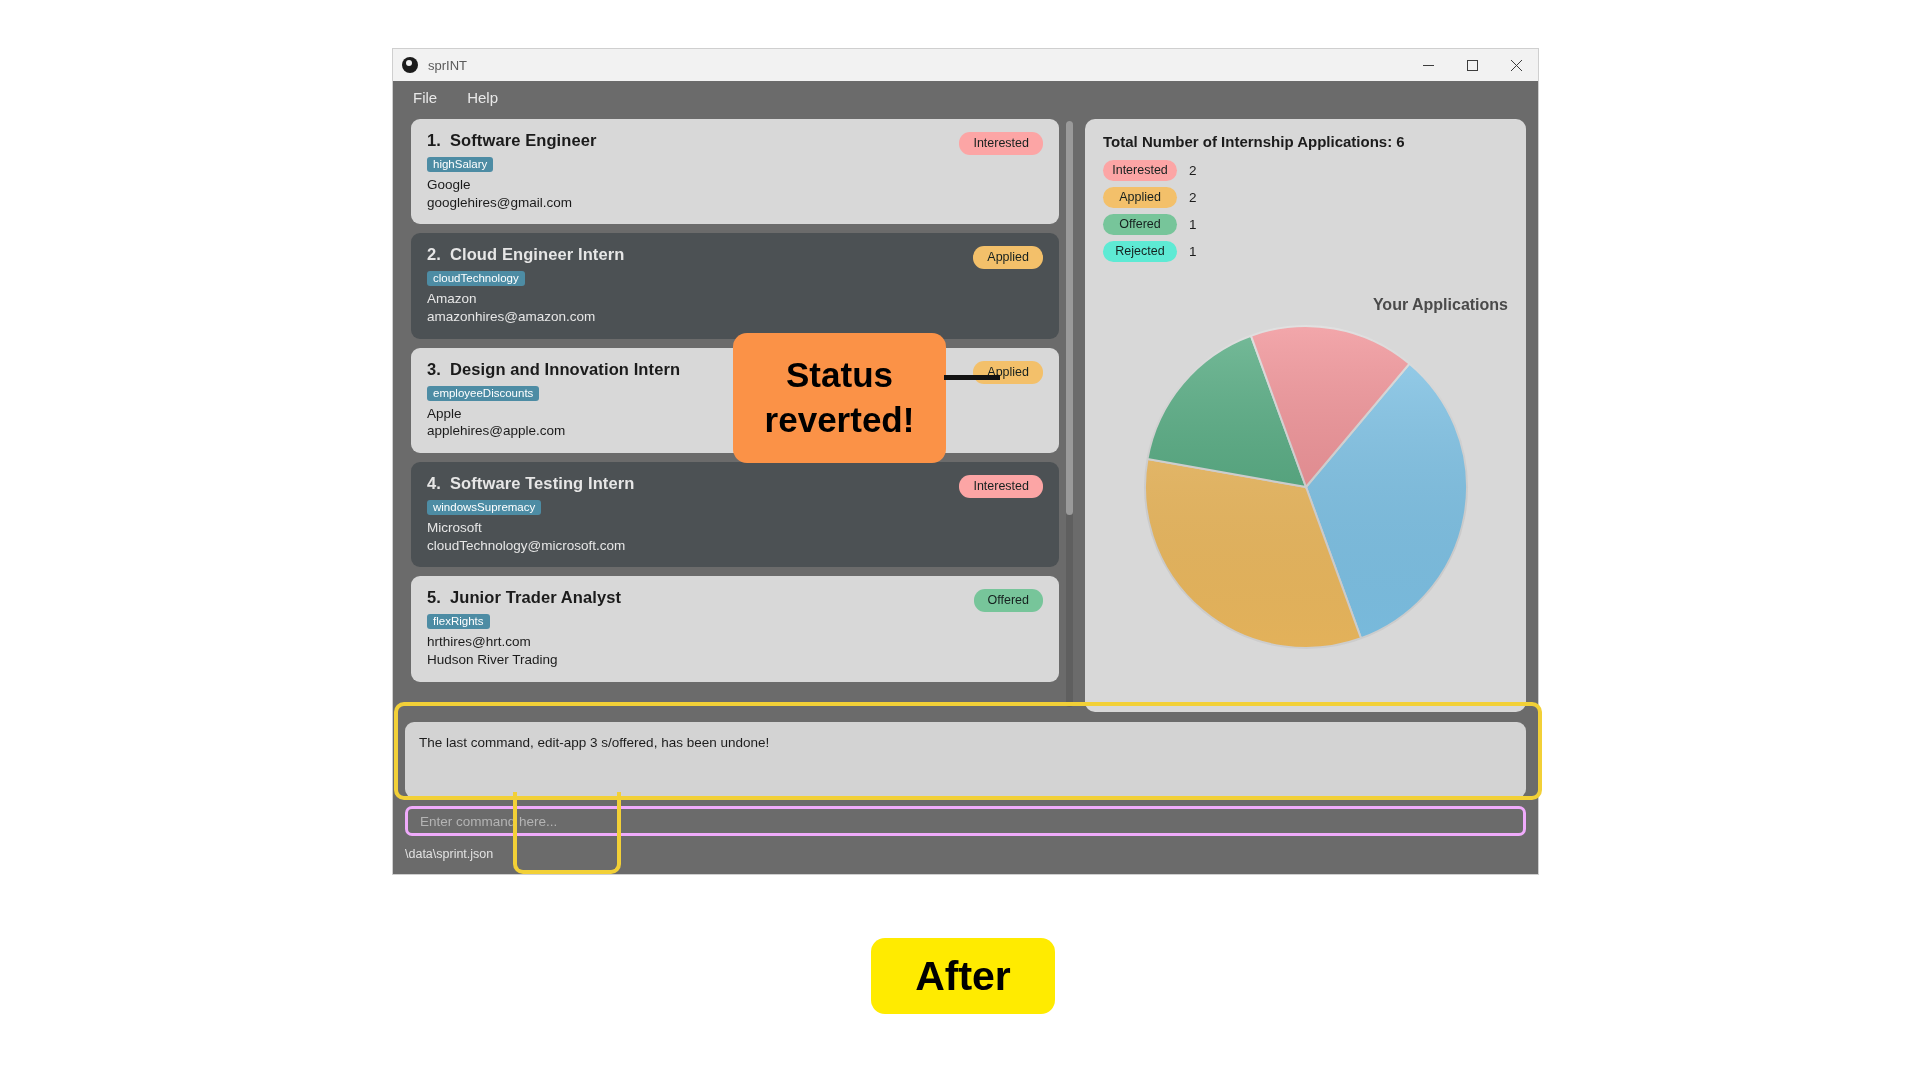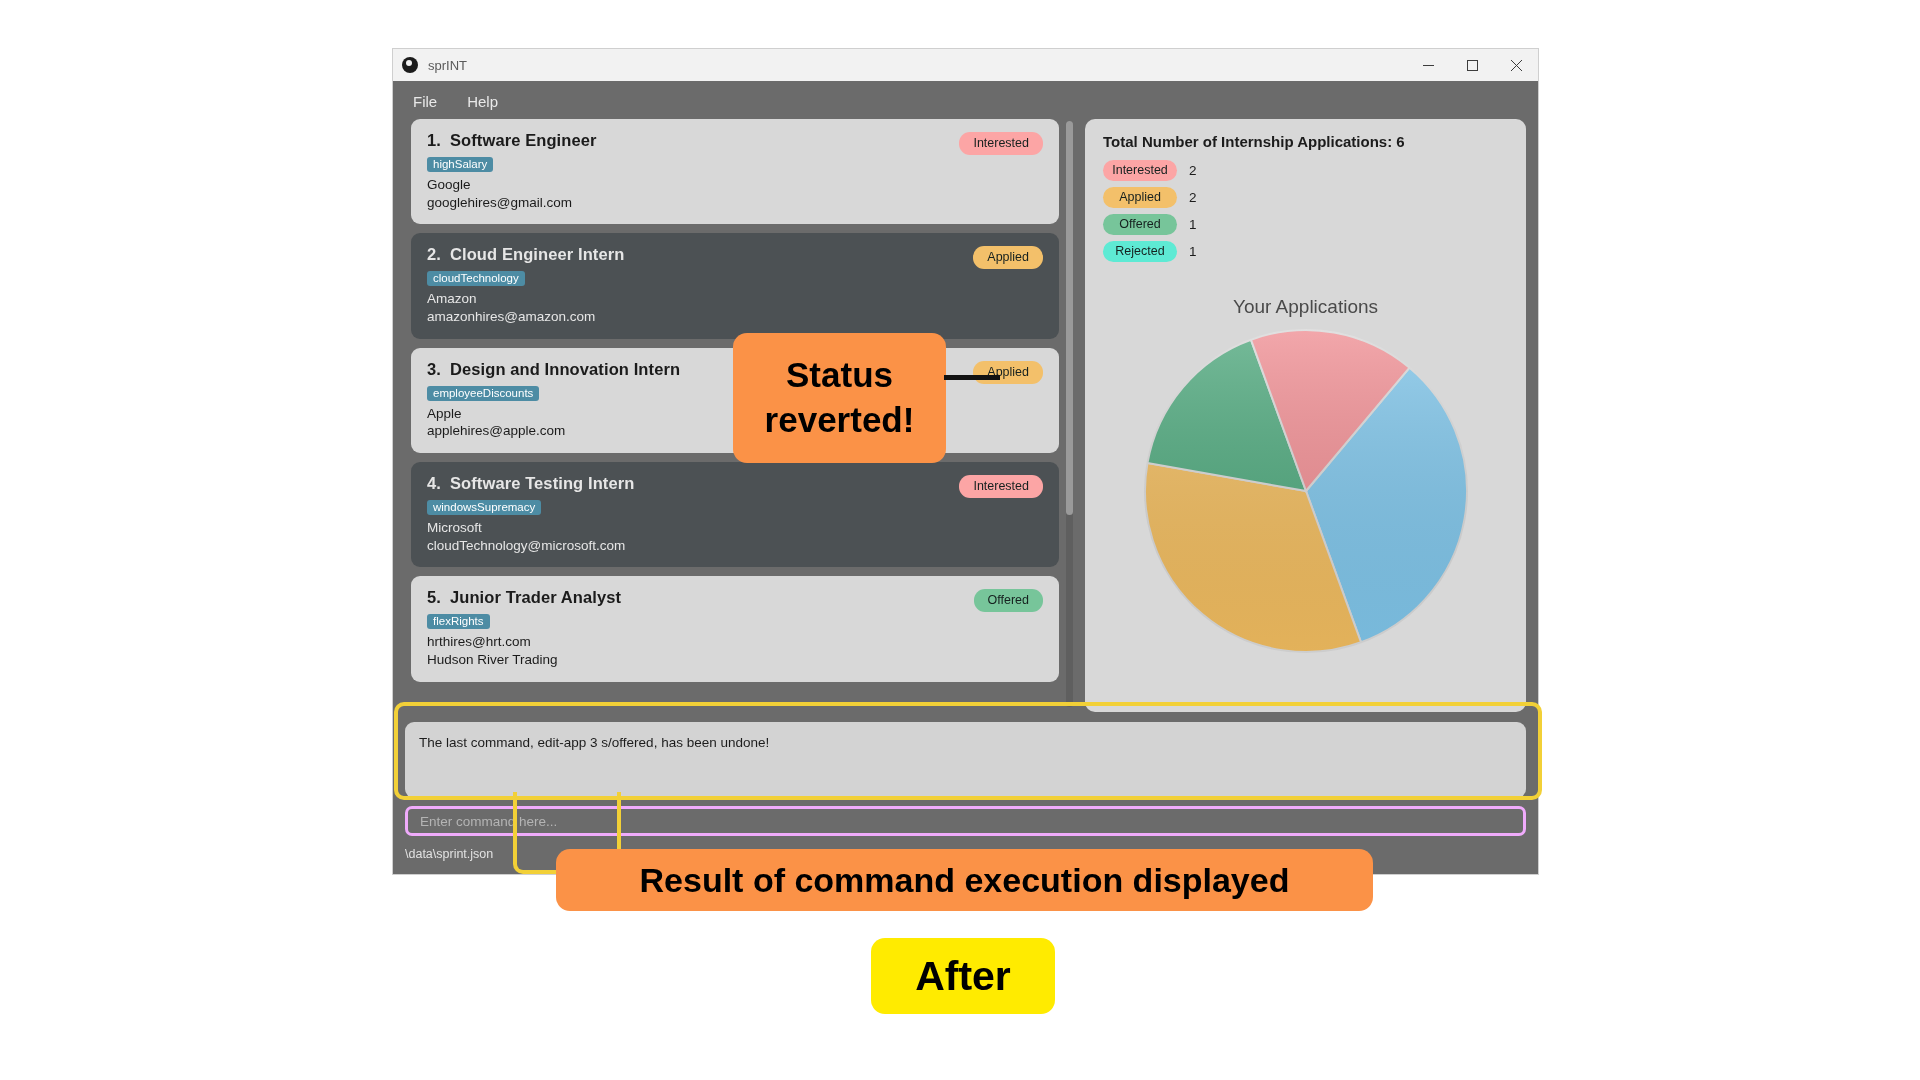--- a/index.html
+++ b/index.html
@@ -70,21 +70,21 @@
     color: #3d3d3d;
     font-size: 13px;
     line-height: 1;
   }
   .win-btn svg { display:block; }
 
   .menubar {
     height: 32px;
     background: #6b6b6b;
     display: flex;
-    align-items: flex-end;
+    align-items: center;
     padding-left: 16px;
     gap: 22px;
   }
   .menu-item {
     font-size: 15px;
     color: #e9e9e9;
     padding: 3px 4px;
   }
 
   .app-body {
@@ -209,25 +209,26 @@
     font-size: 12.5px;
     color: #16211f;
     padding: 3px 0 4px 0;
     border-radius: 11px;
   }
   .stat-count {
     margin-left: 12px;
     font-size: 13.5px;
   }
   .pie-title {
-    text-align: center;
-    font-size: 19px;
+    text-align: right;
+    font-size: 16px;
     color: #4a4a4a;
     margin-top: 34px;
     margin-bottom: 10px;
+    font-weight: bold;
   }
   .pie-wrap {
     display: flex;
     justify-content: center;
   }
   .pie {
     width: 326px;
     height: 326px;
   }
 
@@ -463,16 +464,15 @@
       </div>
 
     </div>
   </div>
 
   <div class="hl" id="hl-result"></div>
   <div class="hl" id="hl-status"></div>
 
   <div class="callout" id="callout-status">Status reverted!</div>
   <div id="callout-connector"></div>
-  <div class="callout" id="callout-result">Result of command execution displayed</div>
   <div id="badge-after">After</div>
 
 </div>
 
 </body></html>

